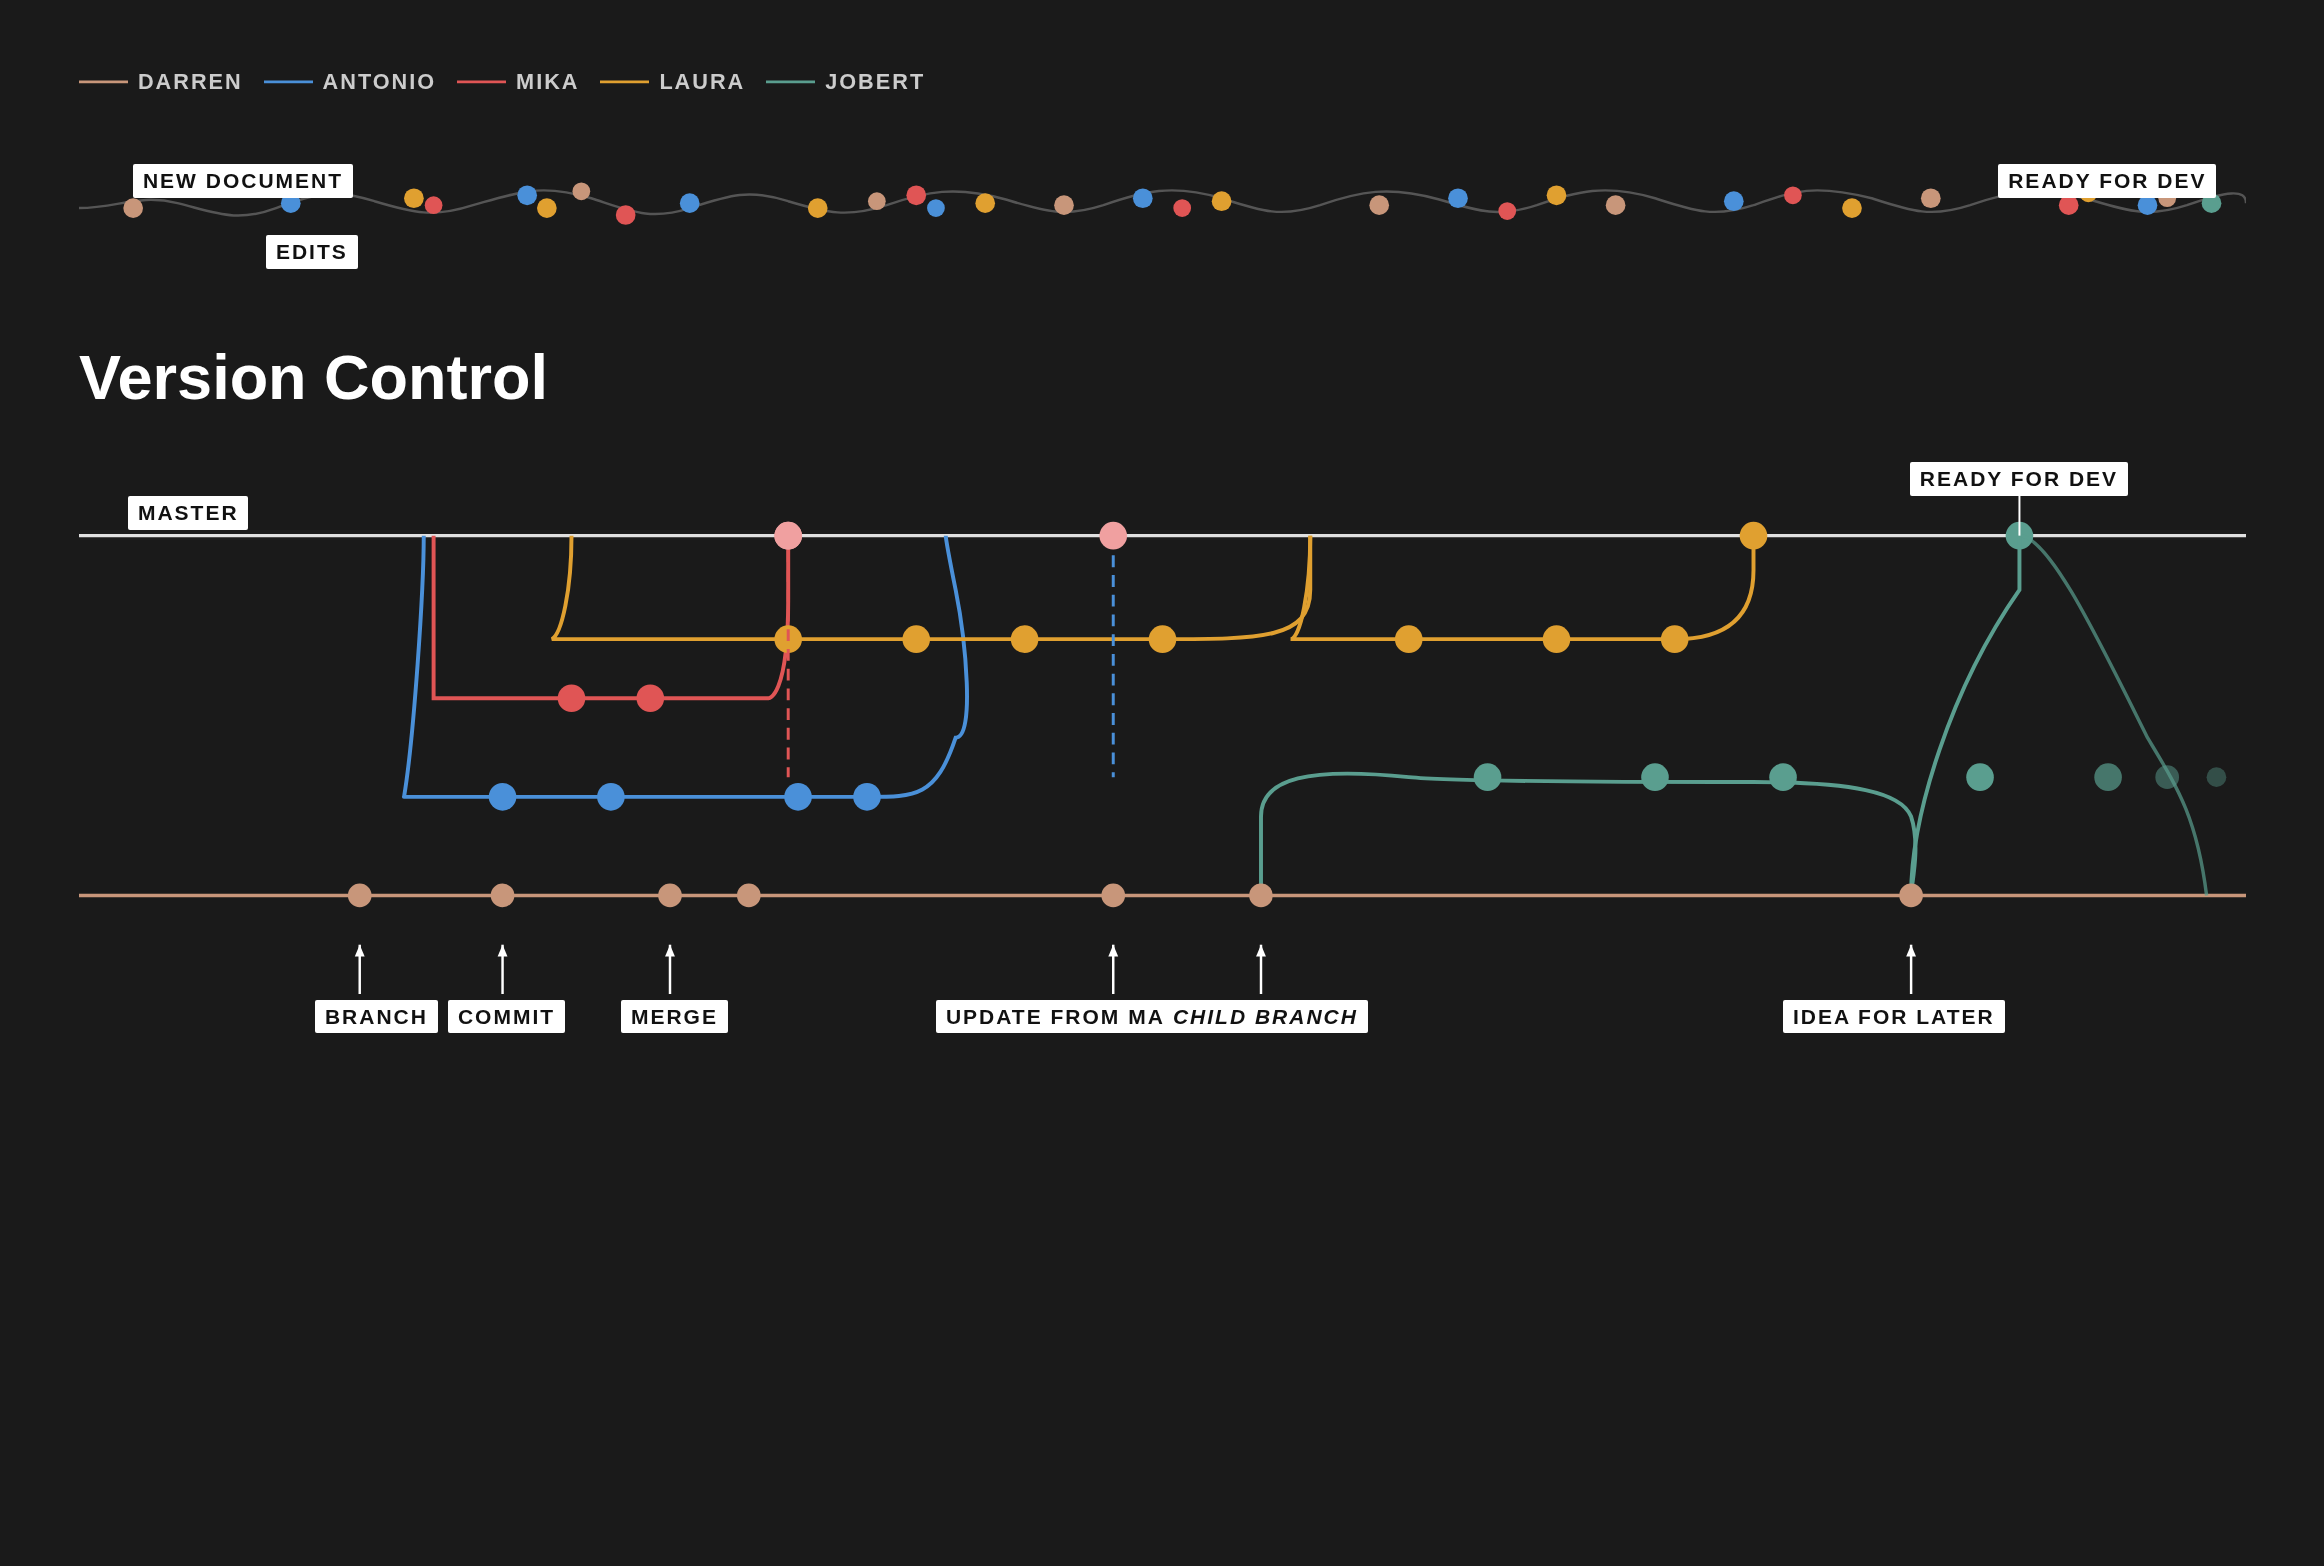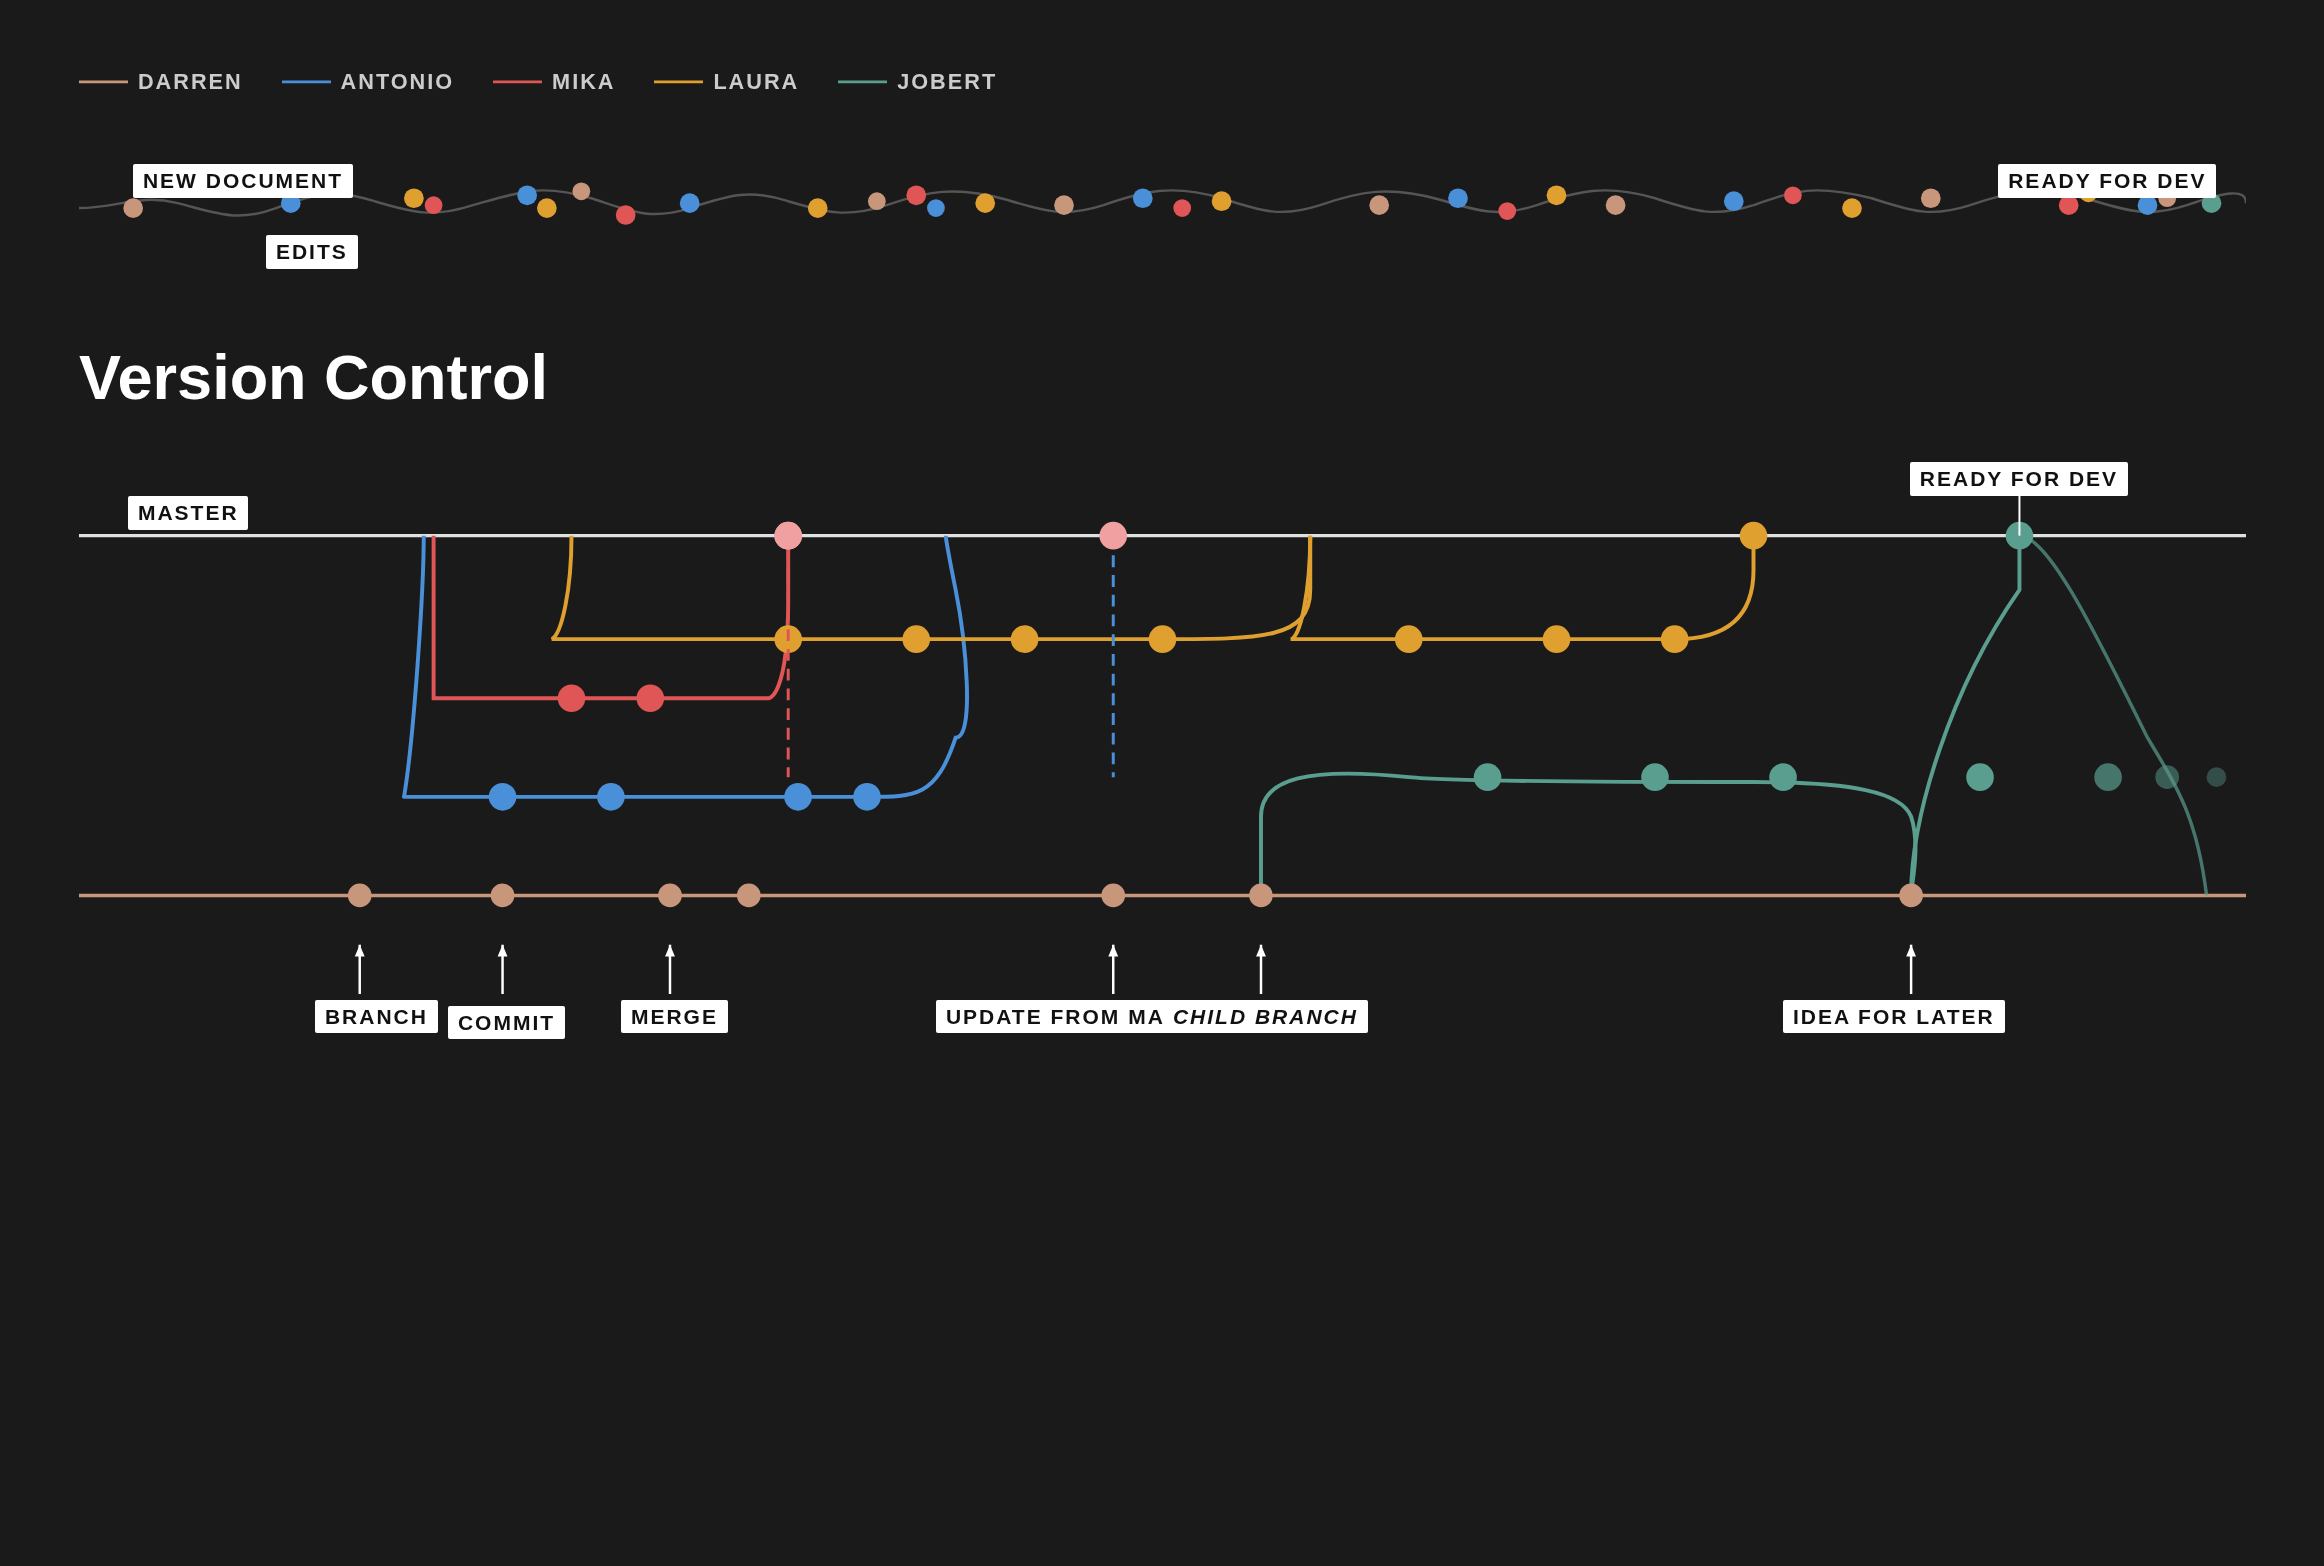--- a/index.html
+++ b/index.html
@@ -28,21 +28,21 @@
     }
 
     
     .team-section {
       margin-bottom: 59px;
     }
 
     .team-legend {
       display: flex;
       align-items: flex-end;
-      gap: 39px;
+      gap: 21px;
       margin-top: 9.9px;
     }
 
     .legend-item {
       display: flex;
       align-items: center;
       gap: 9.9px;
     }
 
     .legend-label {
@@ -317,21 +317,21 @@
       <div class="label-tag" style="right: 118px; top: 19.7px;">
         <span>READY FOR DEV</span>
       </div>
       
       
       <div class="label-tag" style="left: 236px; bottom: 99px; text-align: center;">
         <span>BRANCH</span>
       </div>
       
       
-      <div class="label-tag" style="left: 369px; bottom: 93px;">
+      <div class="label-tag" style="left: 369px; bottom: 99px;">
         <span>COMMIT</span>
       </div>
       
       
       <div class="label-tag" style="left: 542px; bottom: 99px;">
         <span>MERGE</span>
       </div>
       
       
       <div class="label-tag" style="left: 857px; bottom: 99px;">

